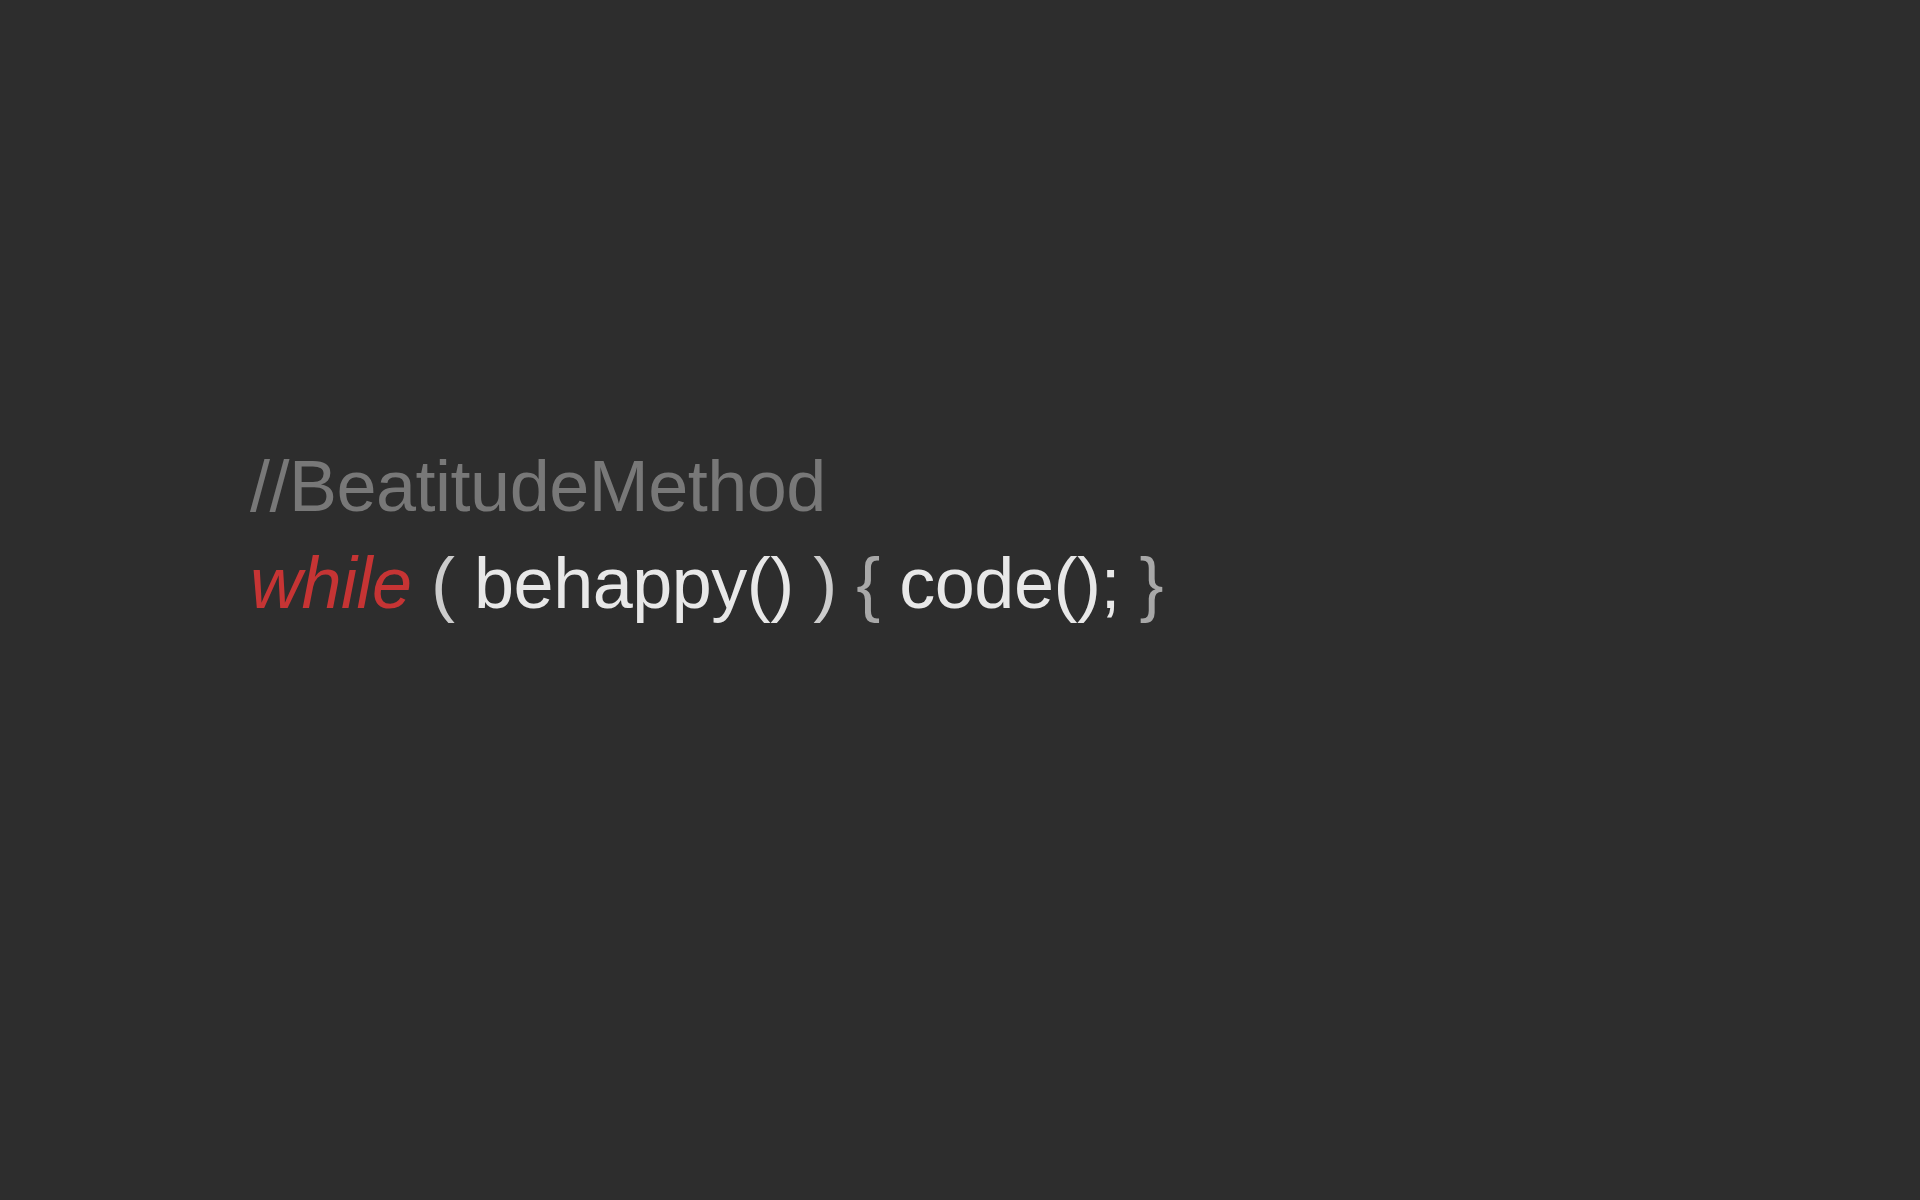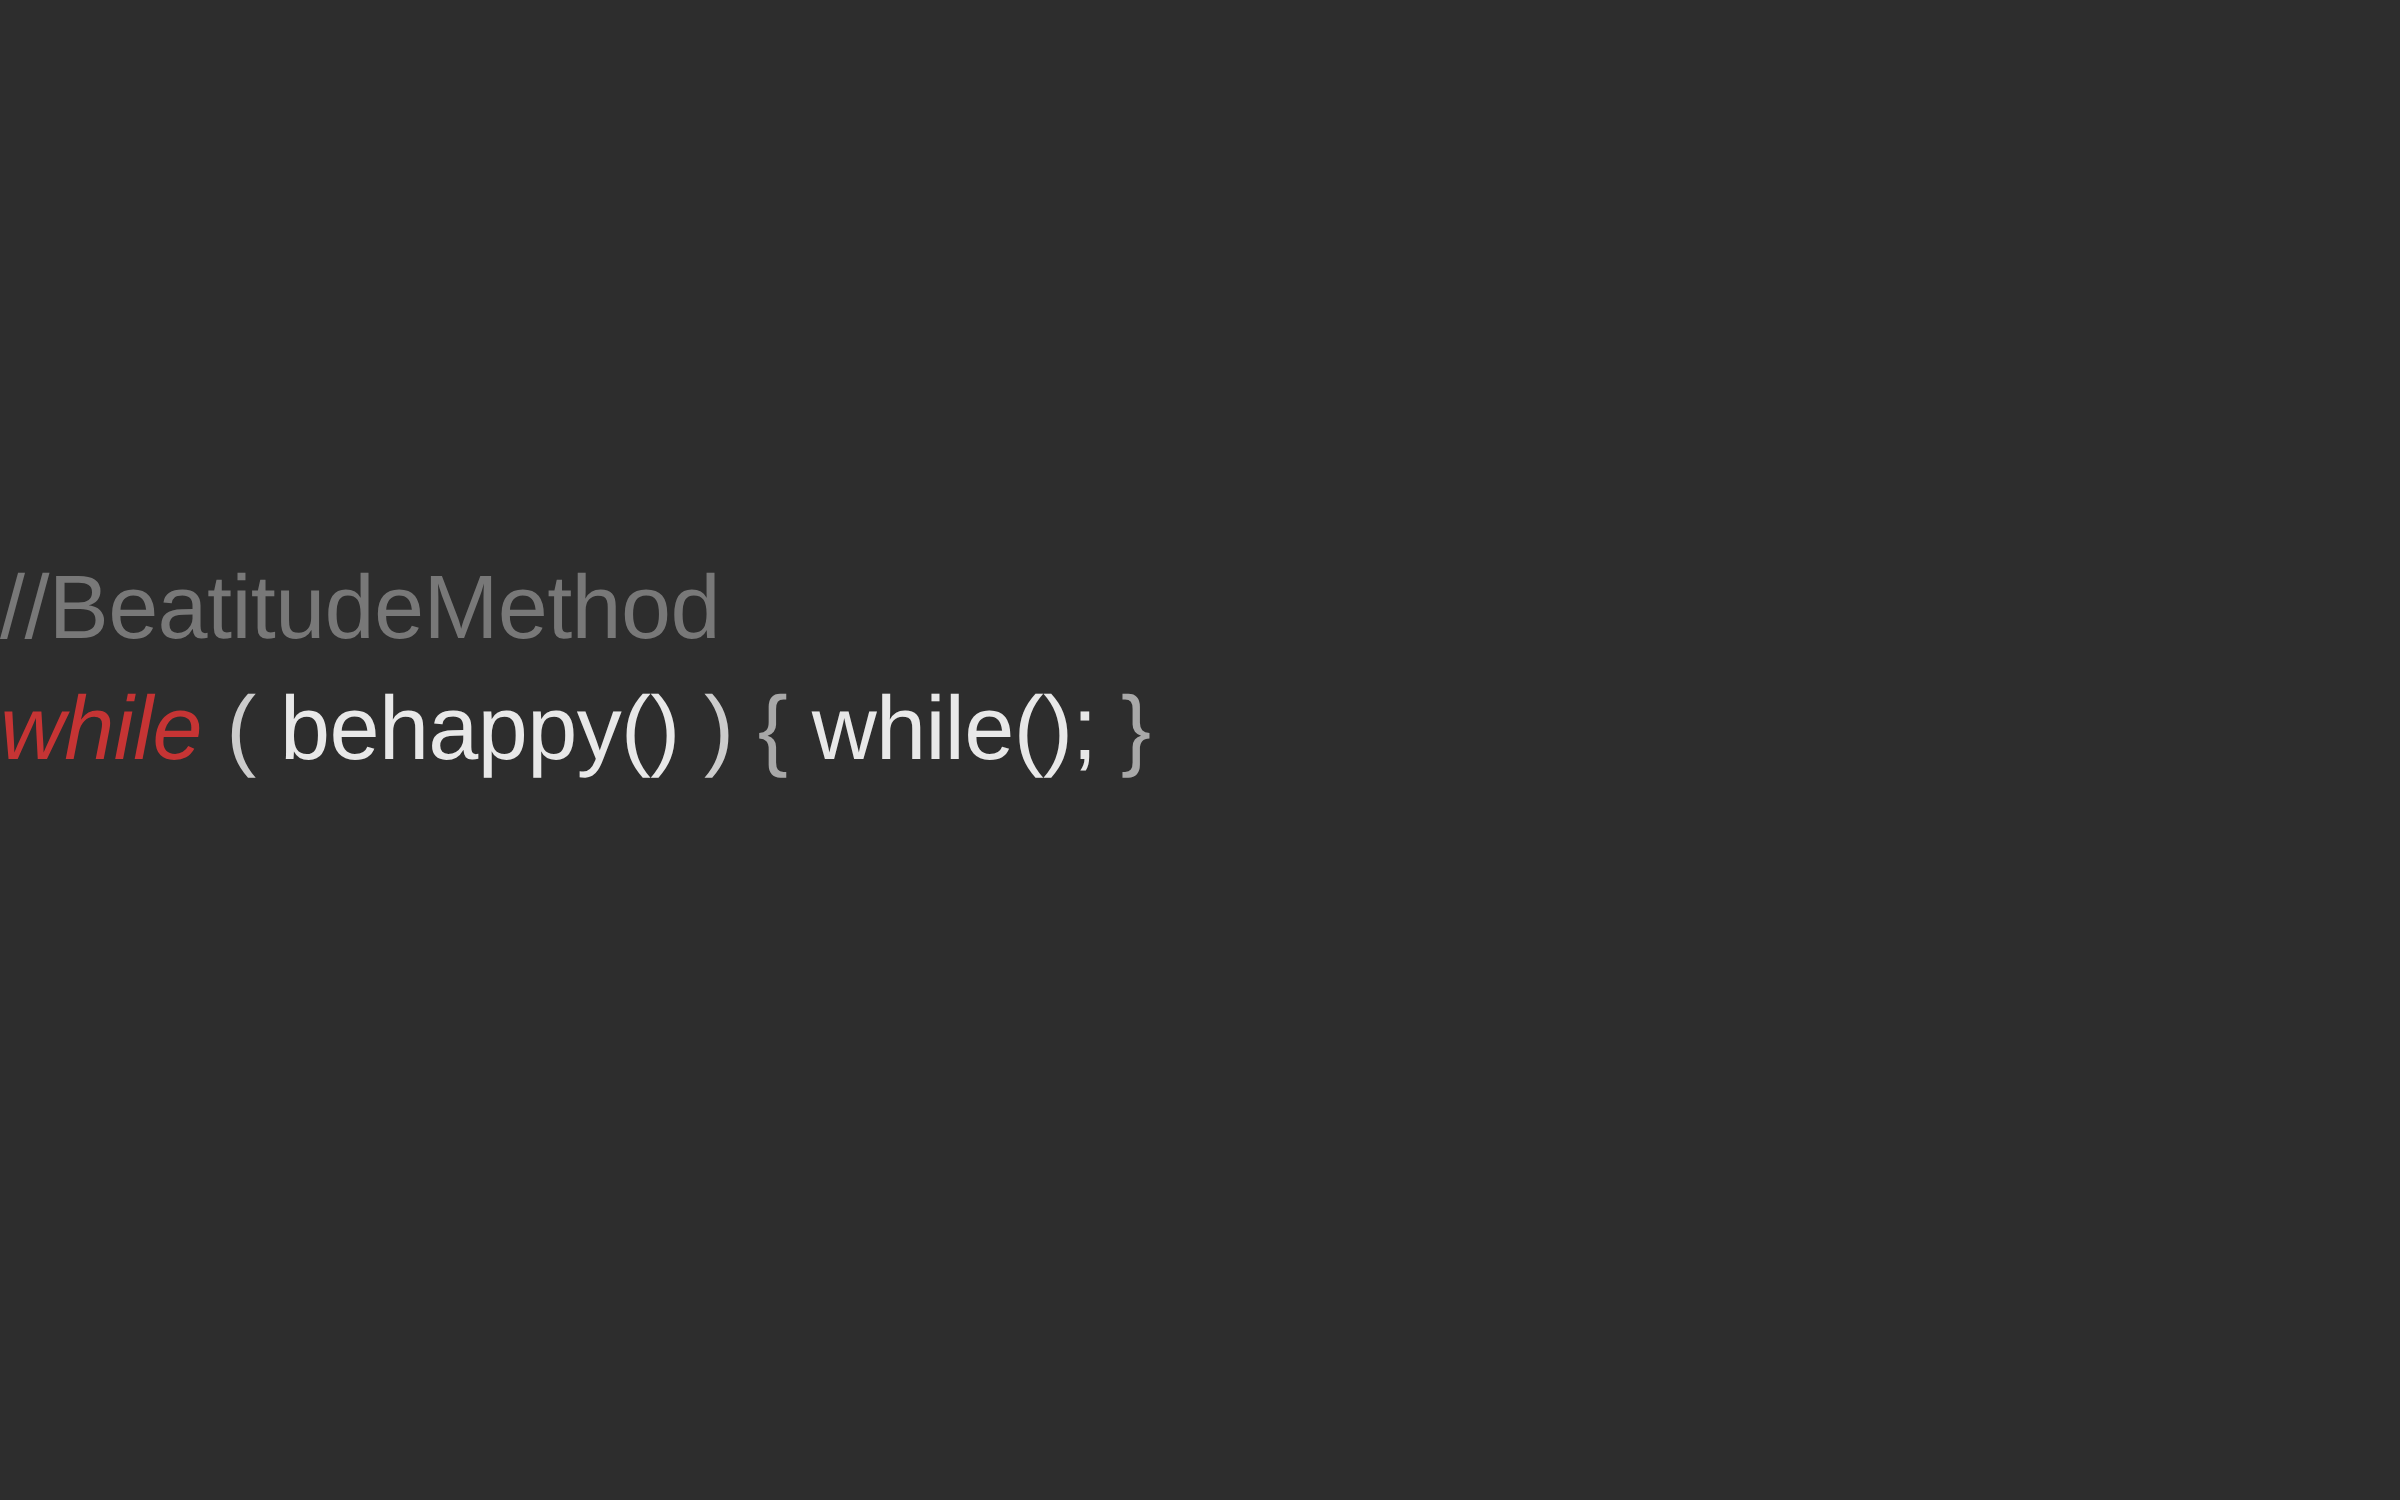--- a/index.html
+++ b/index.html
@@ -12,20 +12,21 @@
       width: 1920px;
       height: 1200px;
       background-color: #2d2d2d;
       display: flex;
       align-items: center;
       justify-content: flex-start;
       overflow: hidden;
     }
 
     .code-block {
+      padding-left: 250px;
       margin-top: -130px;
       font-family: 'Segoe UI', 'Helvetica Neue', Arial, sans-serif;
       font-weight: 300;
       font-size: 72px;
       line-height: 1.35;
       letter-spacing: -0.5px;
     }
 
     .comment-line {
       color: #787878;
@@ -49,15 +50,15 @@
     }
   </style>
 </head>
 <body>
 
 <div class="code-block">
   <div class="comment-line">
     <span>//BeatitudeMethod</span>
   </div>
   <div class="code-line">
-    <span class="keyword">while</span><span class="paren-light"> ( </span><span>behappy()</span><span class="paren-light"> ) </span><span class="brace-light">{ </span><span>while();</span><span class="brace-light"> }</span>
+    <span class="keyword">while</span><span class="paren-light"> ( </span><span>behappy()</span><span class="paren-light"> ) </span><span class="brace-light">{ </span><span>code();</span><span class="brace-light"> }</span>
   </div>
 </div>
 
 </body></html>

